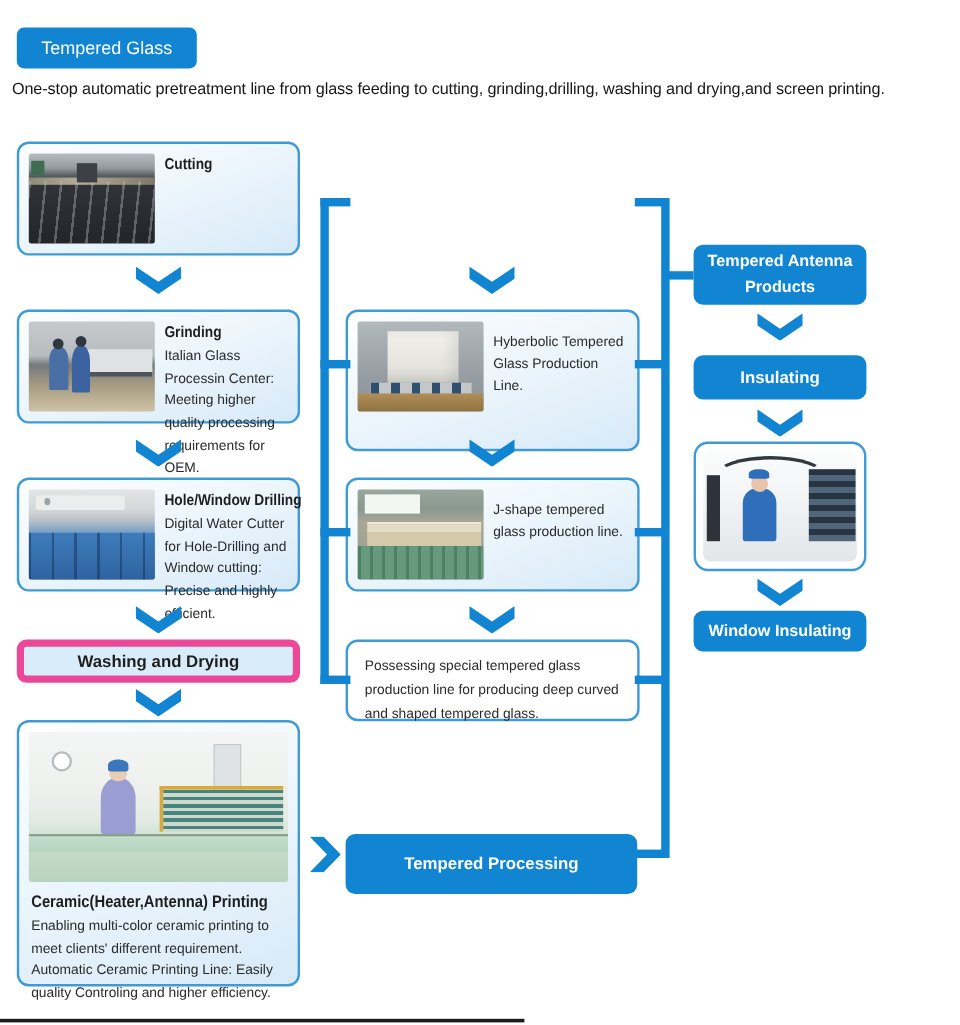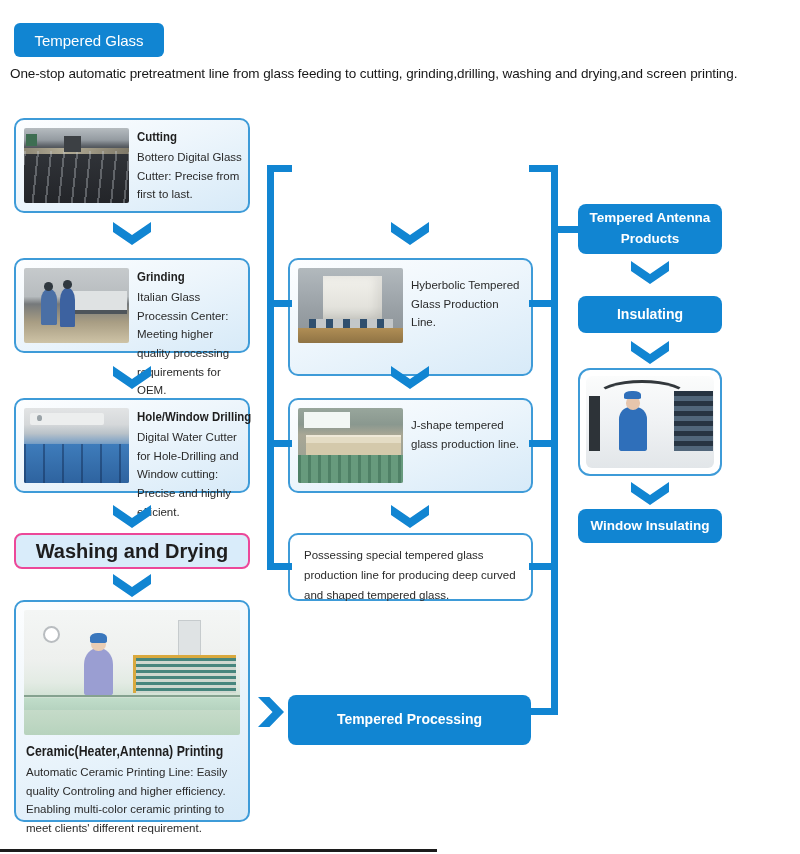--- a/index.html
+++ b/index.html
@@ -24,22 +24,22 @@
   }
   .panel.white { background:#ffffff; }
   .panel-text { position:absolute; left:121px; top:9px; right:5px; }
   .panel-text.no-title { top:16px; }
   .panel-title {
     font-size:13px; font-weight:bold; color:#1e1e1e; margin-bottom:4px;
     white-space:nowrap; transform:scaleX(.88); transform-origin:0 50%;
   }
   .panel-body { font-size:11.5px; color:#2a2a2a; line-height:1.62; }
   .pill-light {
-    position:absolute; box-sizing:border-box; border:2px solid #ec4899; border-radius:8px;
-    background:#d9ecfa; color:#1e1e1e; font-size:20px; font-weight:bold;
+    position:absolute; box-sizing:border-box; border:6px solid #ec4899; border-radius:8px;
+    background:#d9ecfa; color:#1e1e1e; font-size:14px; font-weight:bold;
     display:flex; align-items:center; justify-content:center;
   }
   .btn {
     position:absolute; box-sizing:border-box; background:#1185d2; border-radius:8px;
     color:#ffffff; font-size:14px; font-weight:bold; text-align:center;
     display:flex; align-items:center; justify-content:center; line-height:1.55;
     padding:0 8px;
   }
   .chev-down {
     position:absolute; width:38px; height:23px; background:#1185d2;
@@ -117,21 +117,20 @@
 
   <div class="panel" style="left:14px;top:118px;width:236px;height:95px">
     <div class="photo photo-cutting" style="left:8px;top:8px;width:105px;height:75px">
       <div class="beam"></div>
       <div class="st"></div>
       <div class="car"></div>
       <div class="grn"></div>
     </div>
     <div class="panel-text">
       <div class="panel-title">Cutting</div>
-      <div class="panel-body">Bottero Digital Glass Cutter: Precise from first to last.</div>
     </div>
   </div>
   <div class="chev-down" style="left:113px;top:222px"></div>
 
   <div class="panel" style="left:14px;top:258px;width:236px;height:95px">
     <div class="photo photo-grinding" style="left:8px;top:8px;width:105px;height:75px">
       <div class="mach"></div>
       <div class="w1"></div>
       <div class="h1"></div>
       <div class="w2"></div>
@@ -166,22 +165,22 @@
       <div class="cabinet"></div>
       <div class="mach"></div>
       <div class="edge"></div>
       <div class="table"></div>
       <div class="body"></div>
       <div class="head"></div>
       <div class="cap"></div>
     </div>
     <div style="position:absolute;left:10px;top:141px;right:4px">
       <div class="panel-title" style="font-size:14px">Ceramic(Heater,Antenna) Printing</div>
+      <div class="panel-body">Enabling multi-color ceramic printing to meet clients' different requirement.</div>
       <div class="panel-body">Automatic Ceramic Printing Line: Easily quality Controling and higher efficiency.</div>
-      <div class="panel-body">Enabling multi-color ceramic printing to meet clients' different requirement.</div>
     </div>
   </div>
 
   <div class="chev-down" style="left:391px;top:222px"></div>
 
   <div class="panel" style="left:288px;top:258px;width:245px;height:118px">
     <div class="photo photo-hyberbolic" style="left:8px;top:8px;width:105px;height:75px">
       <div class="mach"></div>
       <div class="slots"></div>
       <div class="table"></div>

